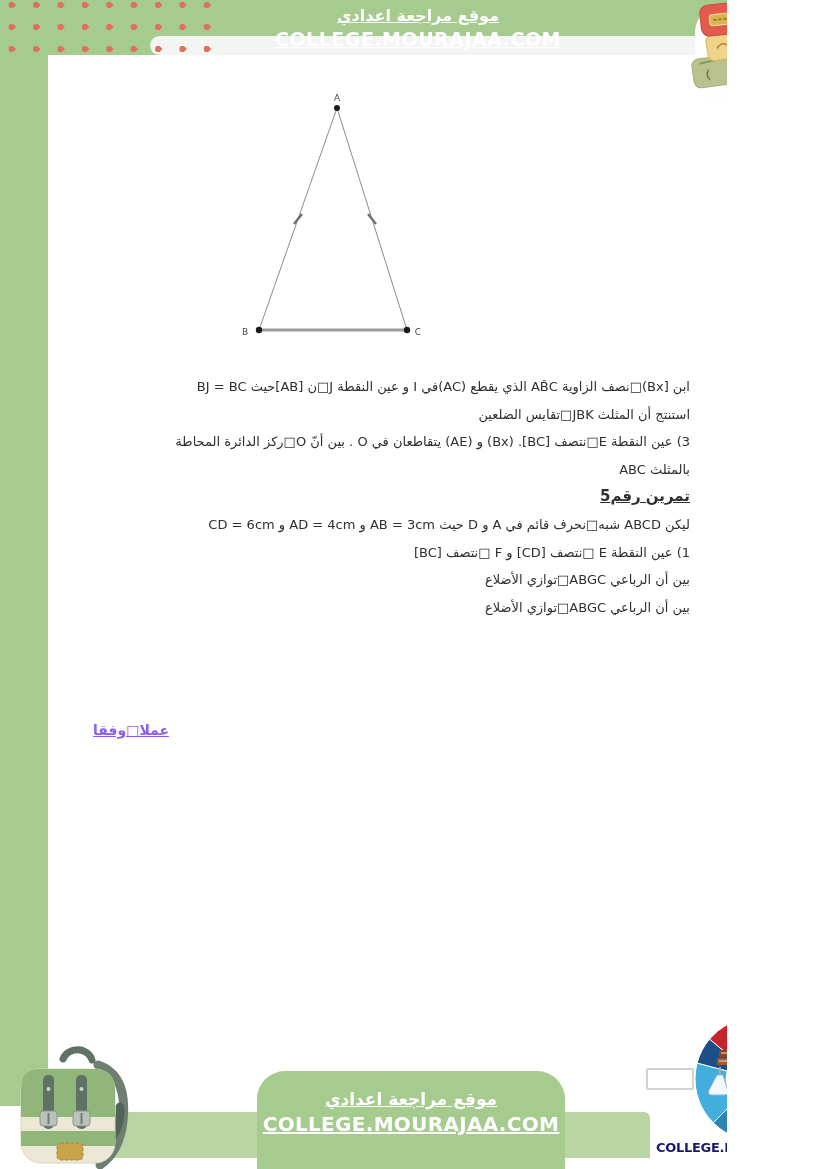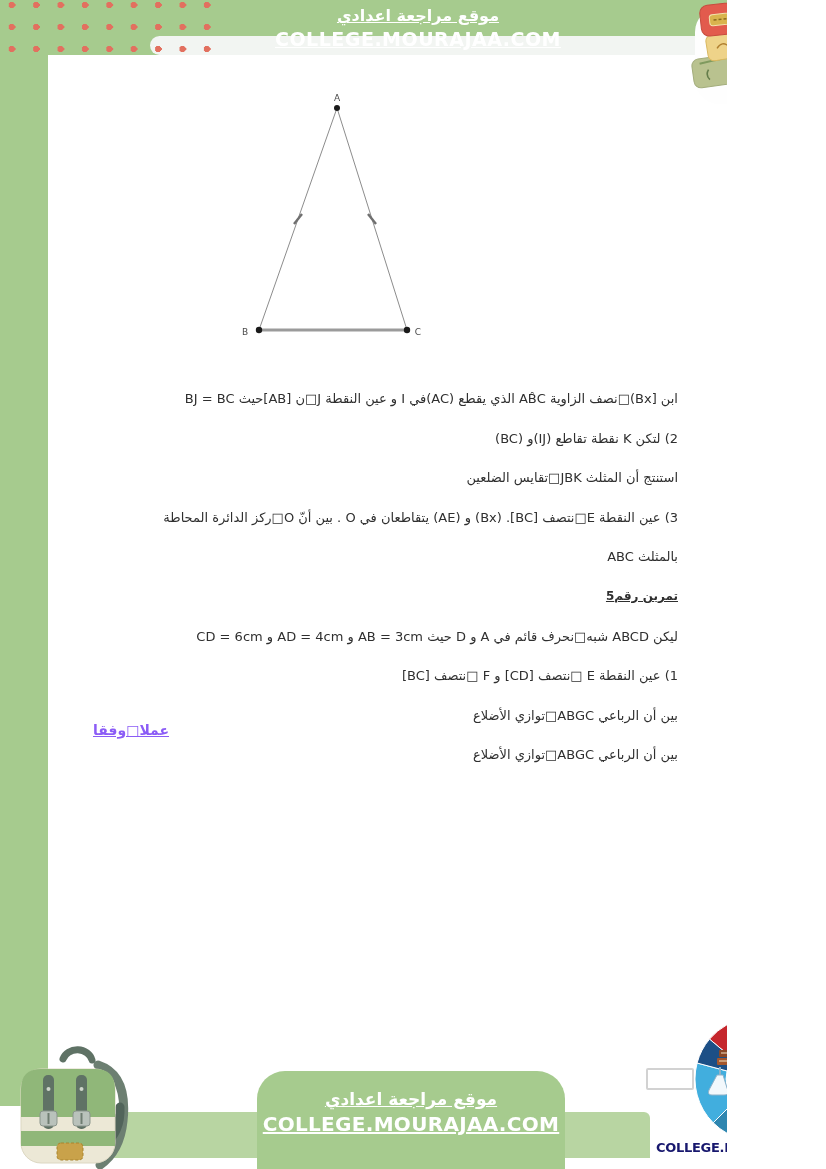--- a/index.html
+++ b/index.html
@@ -20,22 +20,22 @@
   .header-text .url{font-size:19px;font-weight:bold;text-decoration:underline;letter-spacing:.5px;line-height:24px;}
   .footer-bubble{position:absolute;left:257px;top:1071px;width:308px;height:98px;background:#a6cb8e;
                  border-radius:28px 28px 0 0;text-align:center;color:#fff;}
   .footer-bubble .ar{margin-top:16px;font-size:17px;font-weight:bold;text-decoration:underline;line-height:24px;}
   .footer-bubble .url{font-size:20px;font-weight:bold;text-decoration:underline;letter-spacing:.3px;line-height:26px;}
   
   .page-edge{position:absolute;left:747px;top:60px;width:1px;height:1014px;background:#e4e4e8;}
   .doc-text{position:absolute;left:128px;top:371px;width:566px;direction:rtl;text-align:right;
             color:#2f2f2f;font-size:13px;line-height:23.6px;white-space:nowrap;
             font-family:"DejaVu Sans","Liberation Serif",sans-serif;}
-  .doc-text p{margin:16px;}
-  .doc-heading{font-weight:bold;font-size:12px;text-decoration:underline;}
+  .doc-text p{margin:4px;}
+  .doc-heading{font-weight:bold;font-size:15px;text-decoration:underline;}
   .closing{position:absolute;left:93px;top:722px;direction:rtl;color:#8b5cf6;font-size:14px;
            font-weight:bold;text-decoration:underline;font-family:"DejaVu Sans",sans-serif;}
   
   .tri-svg{position:absolute;left:225px;top:90px;}
   .chevrons{position:absolute;left:722px;top:781px;}
   .books{position:absolute;left:683px;top:0;}
   .backpack{position:absolute;left:3px;top:1043px;}
   .gray-frame{position:absolute;left:646px;top:1068px;width:44px;height:18px;border:2px solid #d2d2d2;border-radius:2px;}
   .red-decor{position:absolute;left:693px;top:978px;}
   .logo{position:absolute;left:695px;top:1017px;}
@@ -93,21 +93,20 @@
     <circle cx="112" cy="18" r="3" fill="#1a1a1a"></circle>
     <circle cx="34" cy="240" r="3.2" fill="#1a1a1a"></circle>
     <circle cx="182" cy="240" r="3.2" fill="#1a1a1a"></circle>
     <text x="112" y="11" font-size="9" fill="#4a4a4a" text-anchor="middle">A</text>
     <text x="20" y="245" font-size="9" fill="#4a4a4a" text-anchor="middle">B</text>
     <text x="193" y="245" font-size="9" fill="#4a4a4a" text-anchor="middle">C</text>
   </svg>
 
   <div class="doc-text">
     <p>ابن [Bx)□نصف الزاوية AB̂C الذي يقطع (AC)في I و عين النقطة J□ن [AB]حيث BJ = BC</p>
-    <p>2) لتكن K نقطة تقاطع (IJ)و (BC)</p>
     <p>استنتج أن المثلث JBK□تقايس الضلعين</p>
     <p>3) عين النقطة E□نتصف [BC]. (Bx) و (AE) يتقاطعان في O . بين أنّ O□ركز الدائرة المحاطة</p>
     <p>بالمثلث ABC</p>
     <p class="doc-heading">تمرين رقم5</p>
     <p>ليكن ABCD شبه□نحرف قائم في A و D حيث AB = 3cm و AD = 4cm و CD = 6cm</p>
     <p>1) عين النقطة E □نتصف [CD] و F □نتصف [BC]</p>
     <p>بين أن الرباعي ABGC□توازي الأضلاع</p>
     <p>بين أن الرباعي ABGC□توازي الأضلاع</p>
   </div>
 

